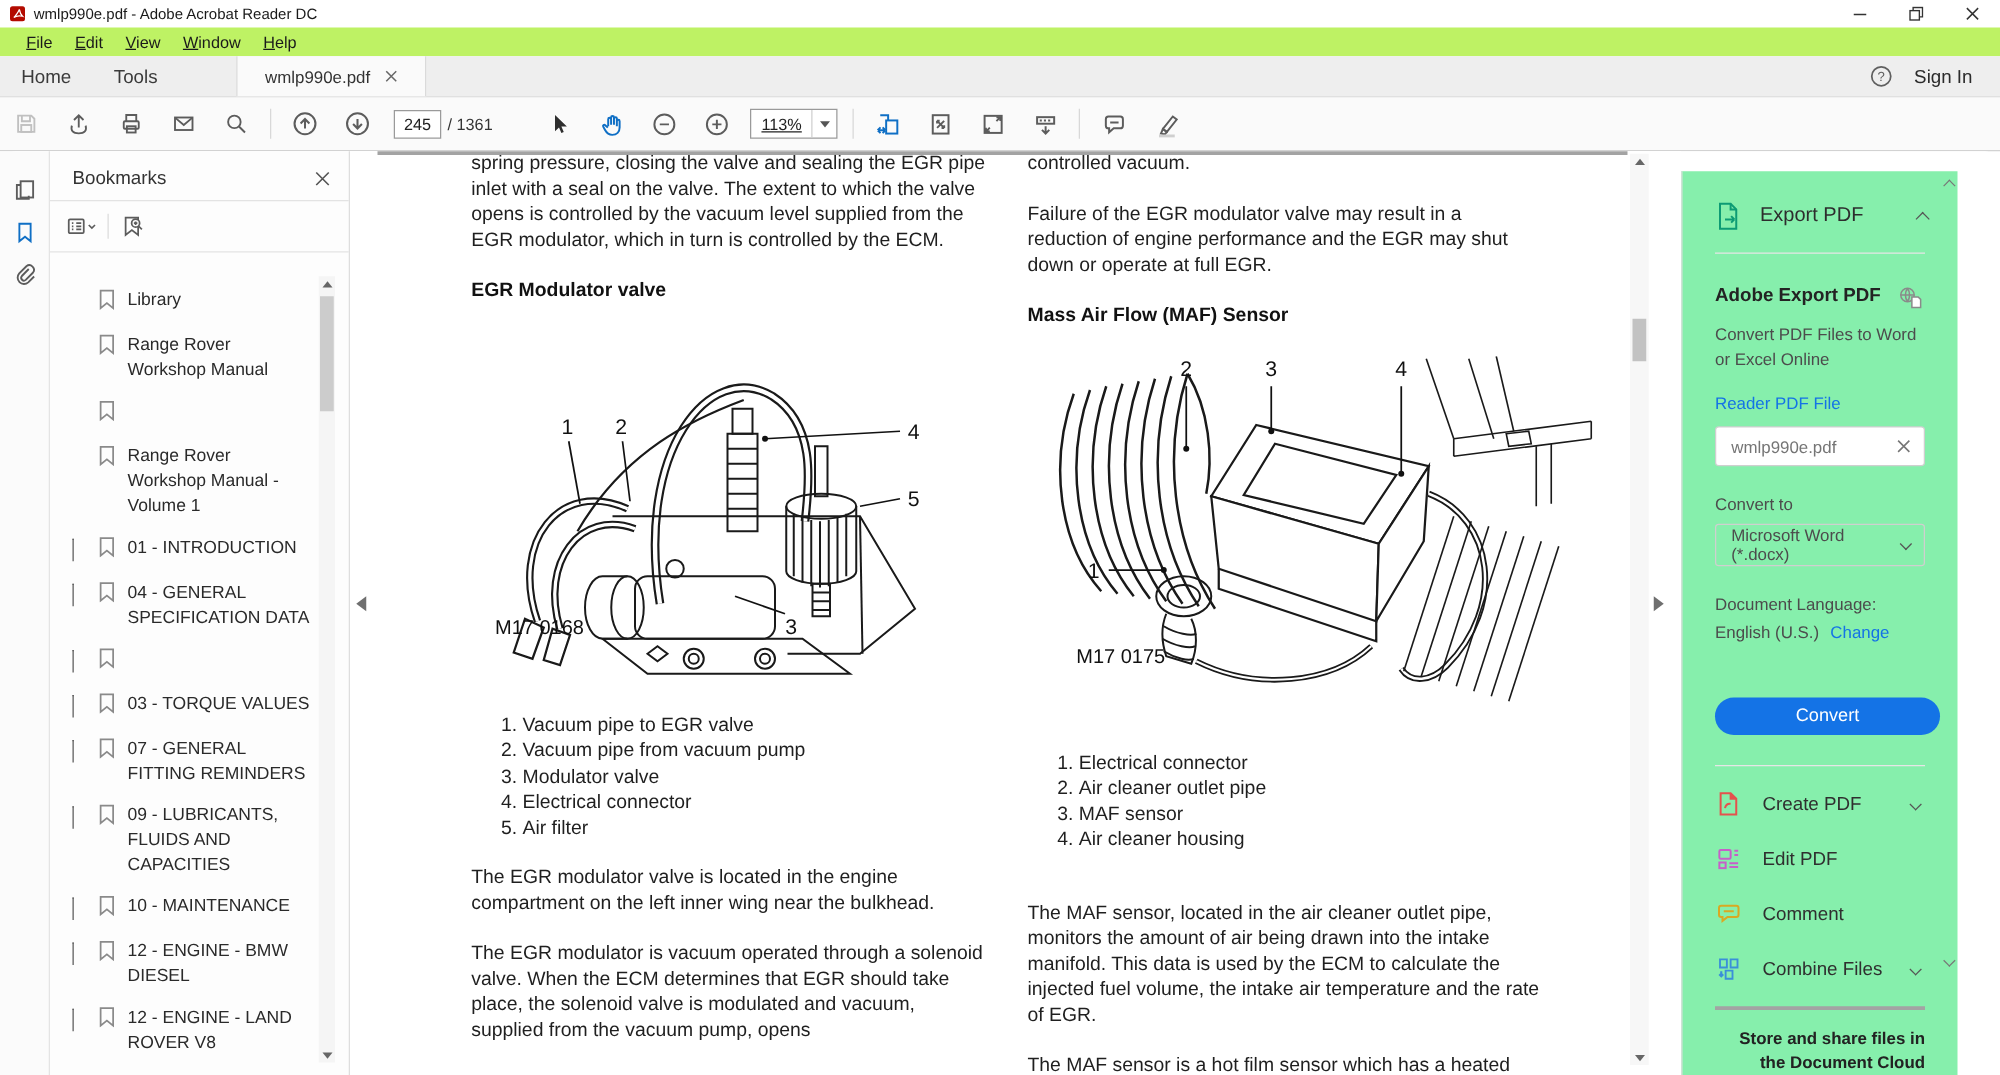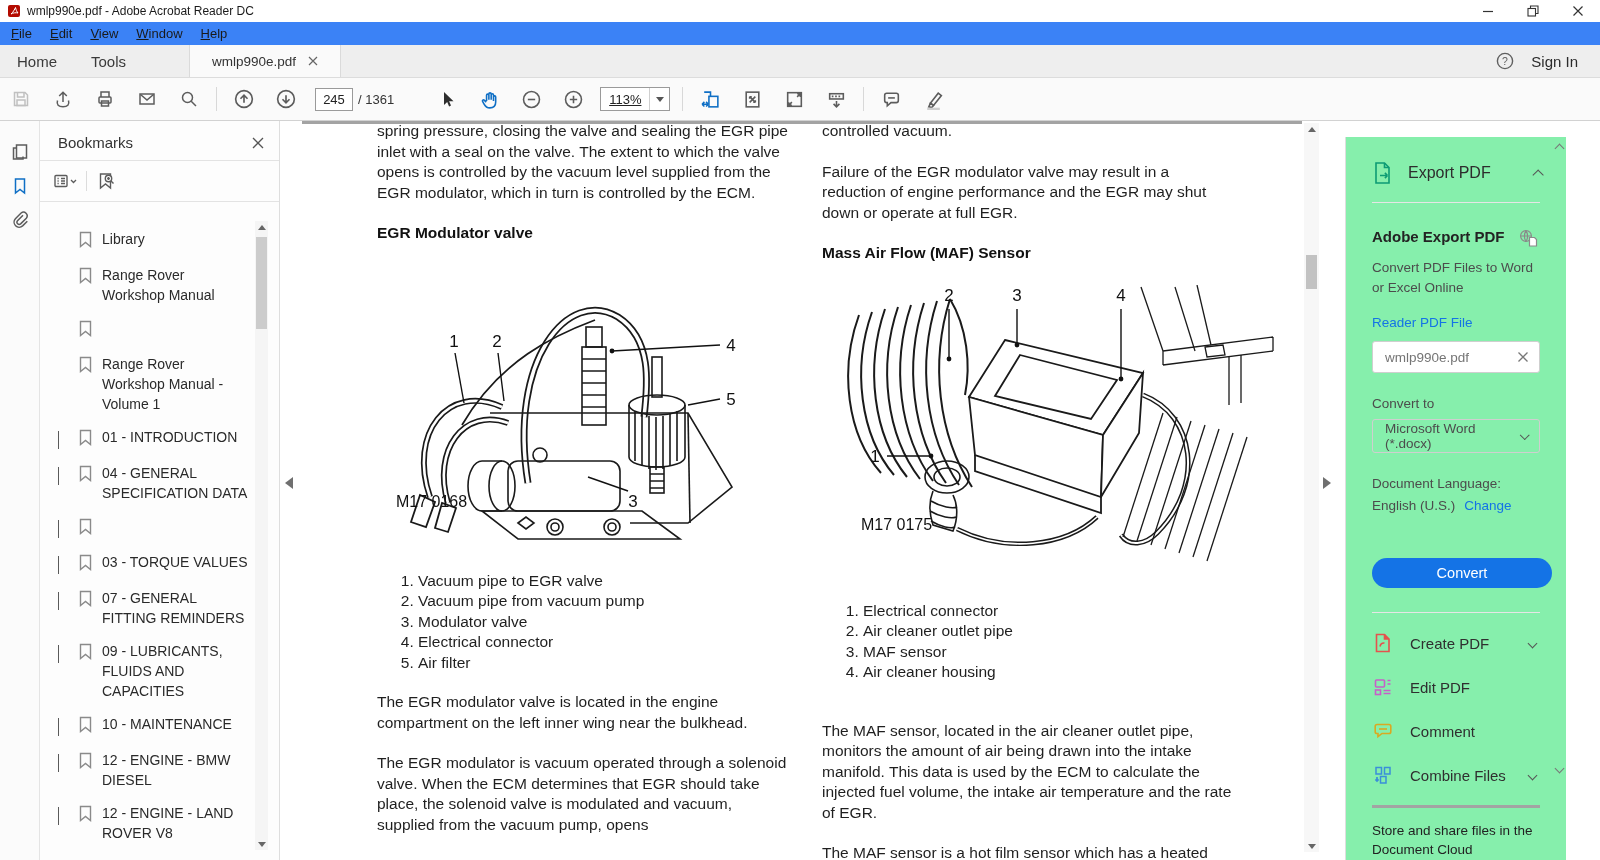--- a/index.html
+++ b/index.html
@@ -7,21 +7,21 @@
   svg { display:block; }
   svg text { font-family:"Liberation Sans",sans-serif; }
 
   
   .titlebar { position:absolute; left:0; top:0; width:1600px; height:22px; background:#fff; display:flex; align-items:center; font-size:12px; color:#1a1a1a; }
   .titlebar .app-ic { margin:0 6px 0 7px; }
   .win-controls { position:absolute; right:0; top:0; height:22px; display:flex; }
   .win-btn { width:45px; height:22px; display:flex; align-items:center; justify-content:center; }
 
   
-  .menubar { position:absolute; left:0; top:22px; width:1600px; height:23px; background:#3b82f6; display:flex; align-items:center; font-size:13px; color:#1a1a1a; padding-left:2px; }
+  .menubar { position:absolute; left:0; top:22px; width:1600px; height:23px; background:#bef264; display:flex; align-items:center; font-size:13px; color:#1a1a1a; padding-left:12px; }
   .menubar .mitem { display:inline-block; padding:2px 9px; }
   .menubar .mitem::first-letter { text-decoration:underline; }
 
   
   .tabbar { position:absolute; left:0; top:45px; width:1600px; height:33px; background:#eeeeee; border-bottom:1px solid #dcdcdc; display:flex; align-items:stretch; font-size:15px; color:#3a3a3a; }
   .tab-static { display:flex; align-items:center; padding:0 17px; }
   .tab-doc { margin-left:46px; width:152px; background:#fafafa; border-left:1px solid #dadada; border-right:1px solid #dadada; display:flex; align-items:center; justify-content:center; gap:12px; font-size:13.5px; color:#333; }
   .tab-right { margin-left:auto; display:flex; align-items:center; gap:16px; padding-right:22px; }
   .signin { font-size:15px; color:#2b2b2b; }
 
@@ -104,21 +104,21 @@
   .rp-select { margin-top:8px; height:34px; border:1px solid #cfcfcf; border-radius:3px; display:flex; align-items:center; padding:0 12px; }
   .rp-select .sval { font-size:13.5px; color:#4c4c4c; }
   .rp-select .chev-dn { margin-left:auto; width:7px; height:7px; border-top:1.8px solid #555; border-right:1.8px solid #555; transform:rotate(135deg) translateX(-2px); }
   .rp-langrow { margin-top:7px; font-size:13.5px; color:#4c4c4c; display:flex; gap:9px; }
   .rp-langrow .change { color:var(--accent-blue,#1473e6); }
   .convert-btn { margin:45px auto 0 auto; width:180px; height:30px; border-radius:16px; background:var(--accent-blue,#1473e6); color:#fff; font-size:14.5px; display:flex; align-items:center; justify-content:center; border:none; font-family:"Liberation Sans",sans-serif; }
   .rp-tools { margin-top:24px; border-top:1px solid #e6e6e6; border-bottom:3px solid #a3a3a3; padding:8px 0; }
   .rp-tool { display:flex; align-items:center; height:44px; }
   .rp-tool .lbl { margin-left:16px; font-size:15px; color:#2f2f2f; }
   .rp-tool .chev-dn2 { margin-left:auto; margin-right:4px; width:7px; height:7px; border-top:1.8px solid #555; border-right:1.8px solid #555; transform:rotate(135deg); }
-  .rp-foot { margin-top:13px; text-align:left; font-size:13.5px; font-weight:normal; color:#222; line-height:19px; }
+  .rp-foot { margin-top:13px; text-align:right; font-size:13.5px; font-weight:bold; color:#222; line-height:19px; }
   .rp-learn { margin-top:9px; text-align:center; font-size:13.5px; color:var(--accent-blue,#1473e6); }
   .rpanel .edge-chev-up { position:absolute; right:3px; top:8px; width:7px; height:7px; border-top:1.7px solid #777; border-right:1.7px solid #777; transform:rotate(-45deg); }
   .rpanel .edge-chev-dn { position:absolute; right:3px; top:628px; width:7px; height:7px; border-top:1.7px solid #777; border-right:1.7px solid #777; transform:rotate(135deg); }
 </style>
 </head>
 <body>
 
 <div class="titlebar">
   <span class="app-ic">
     <svg width="14" height="14" viewBox="0 0 14 14">

